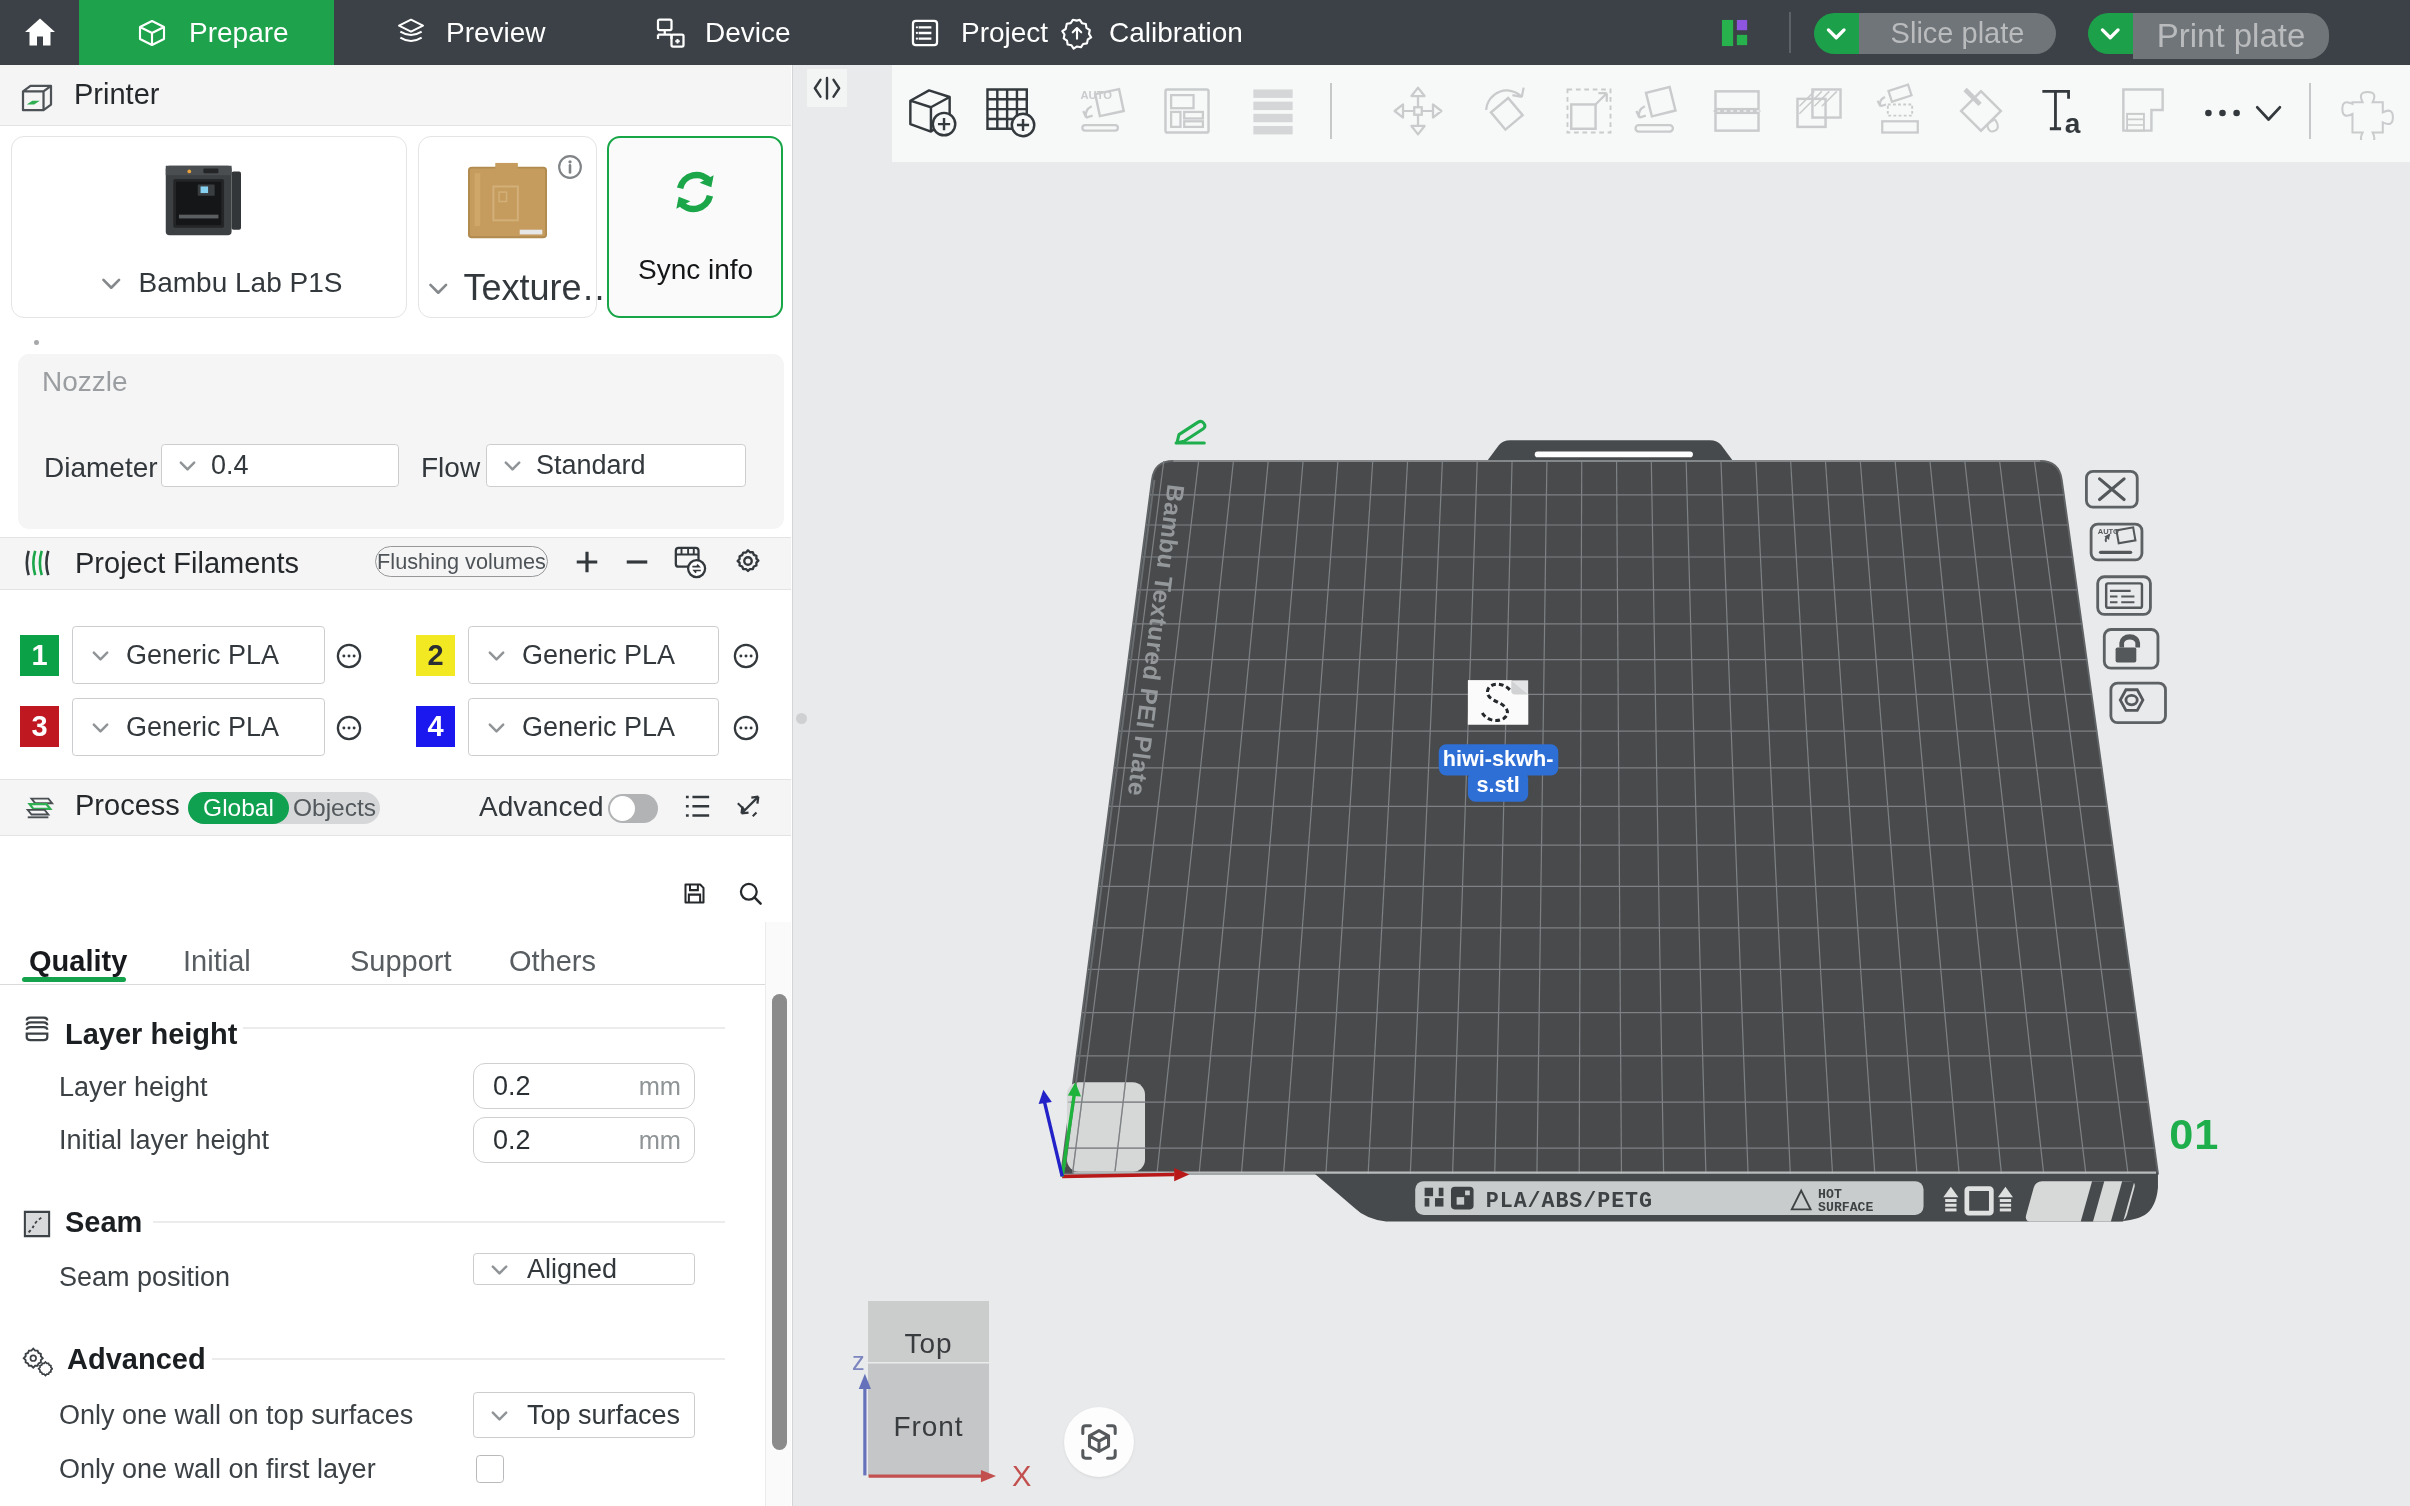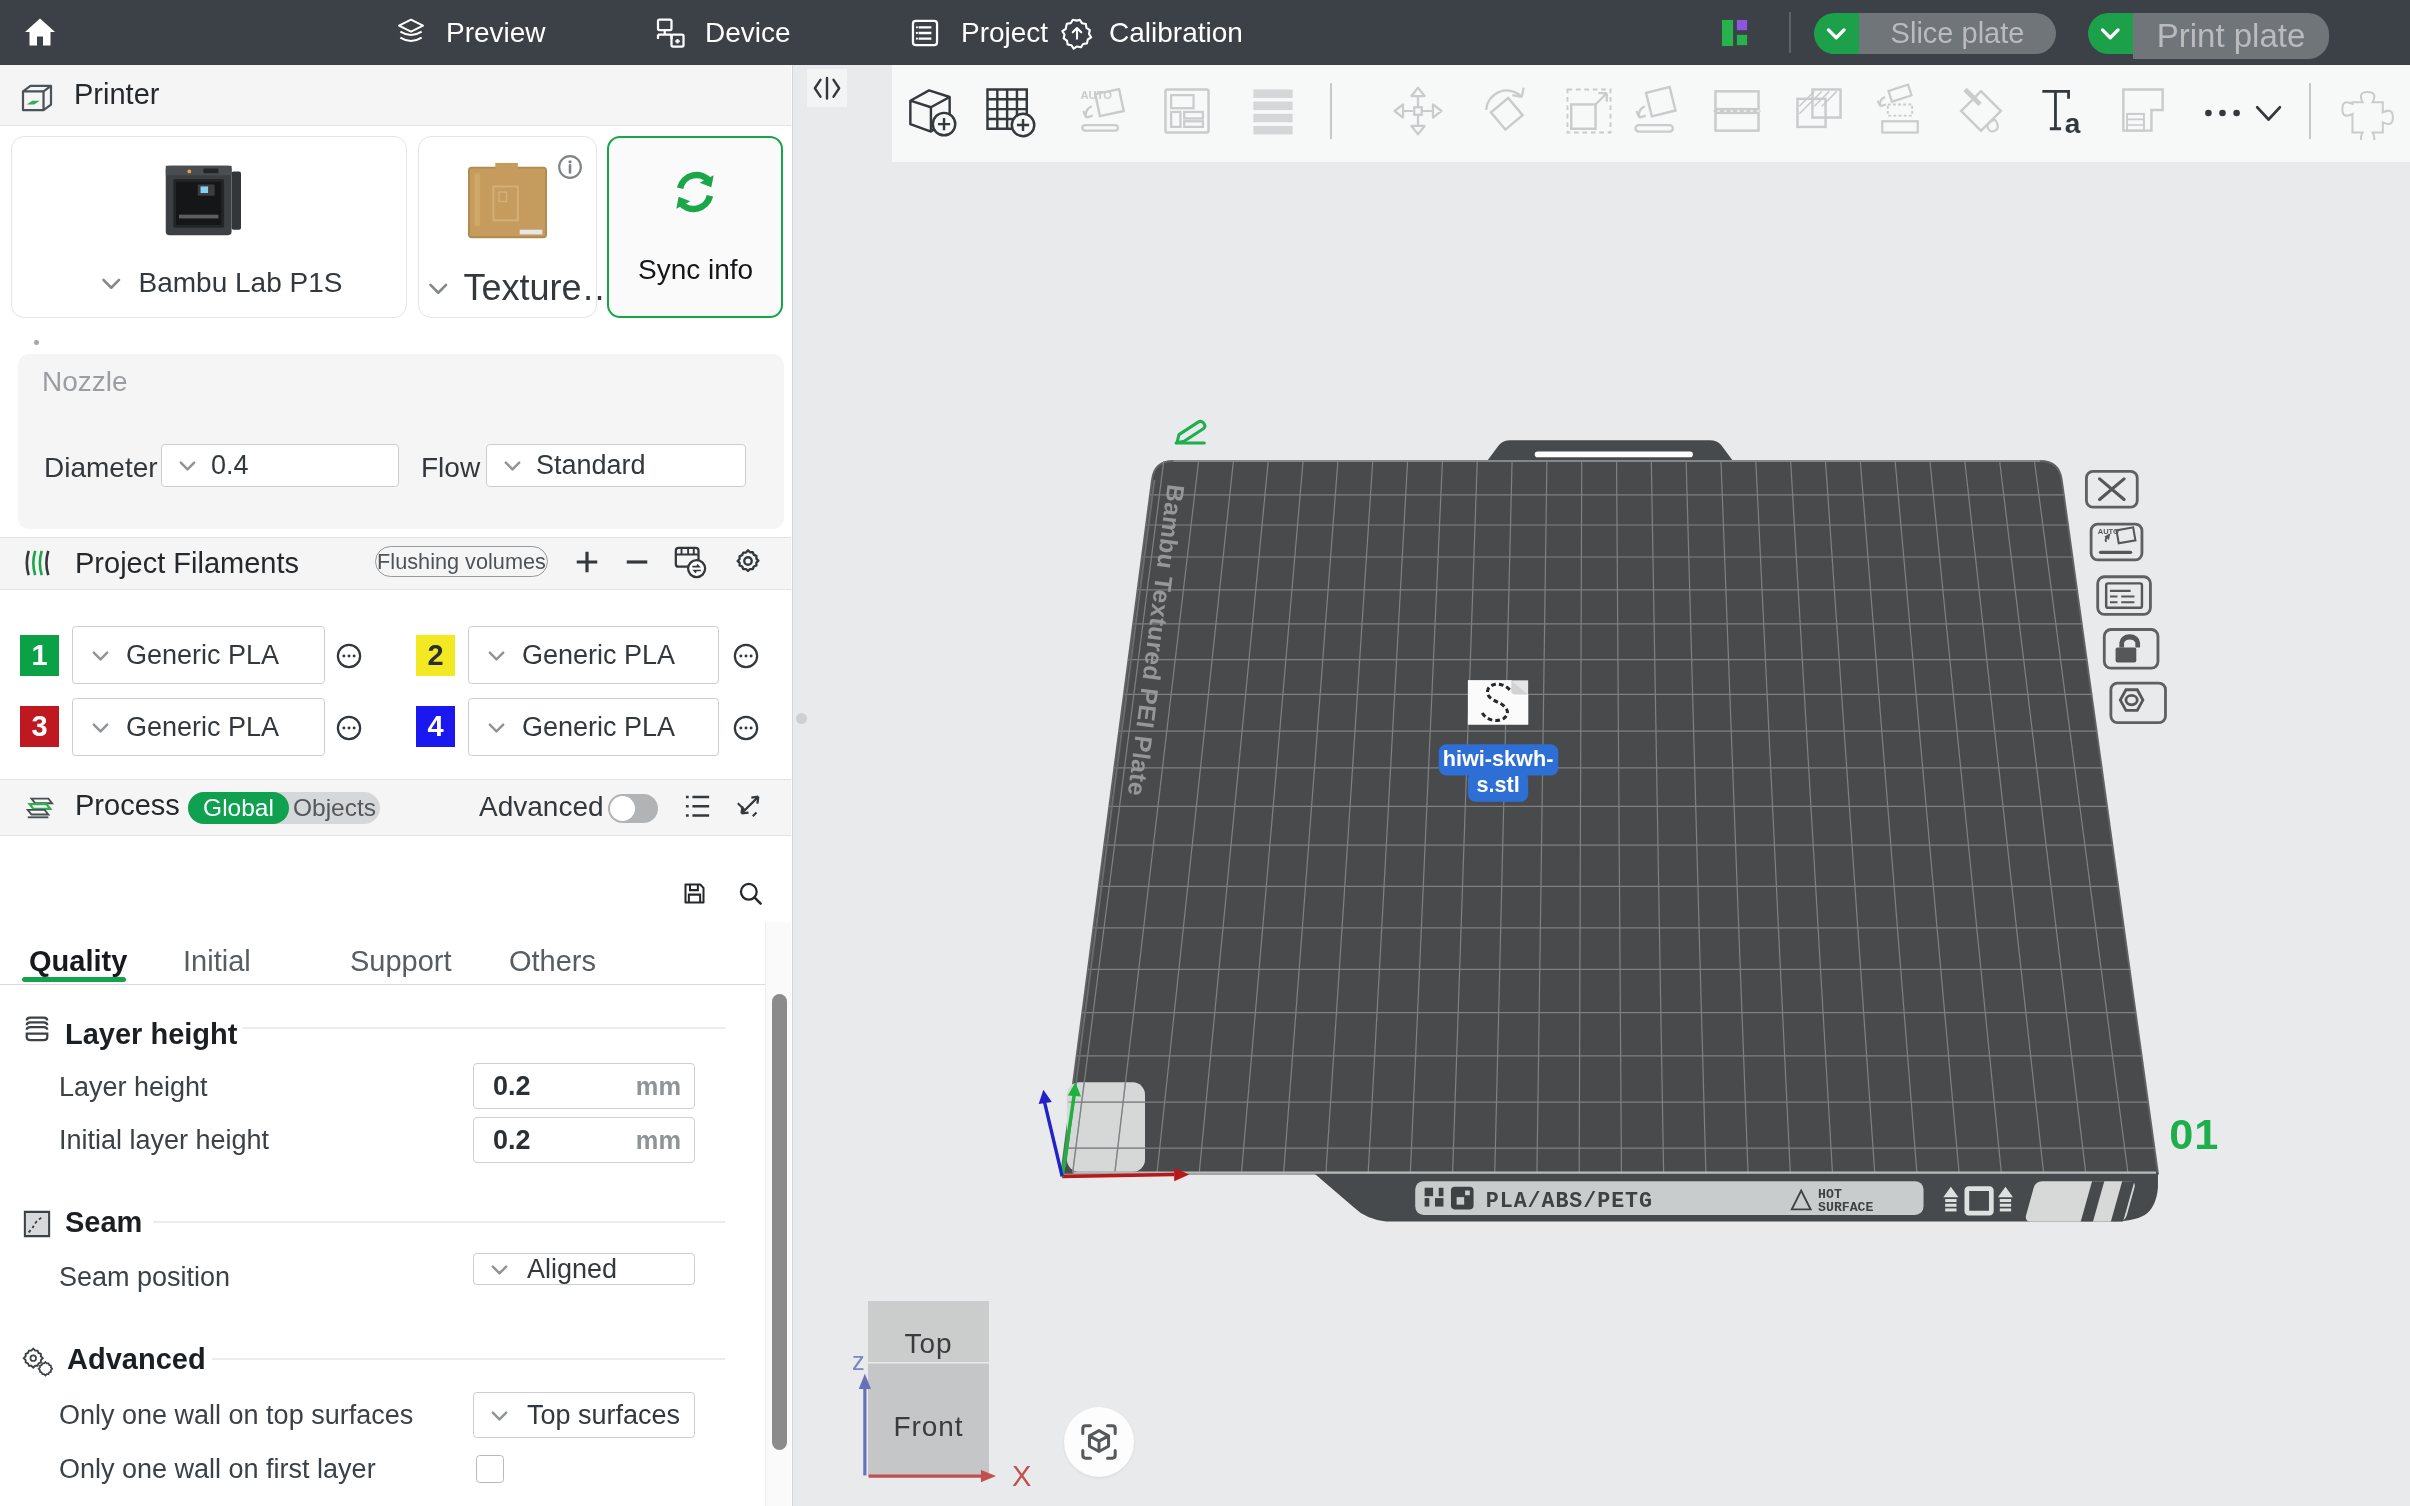--- a/index.html
+++ b/index.html
@@ -8,28 +8,32 @@
 .topbar{position:absolute;left:0;top:0;width:2411px;height:65px;background:#3b4146;}
 .tab{position:absolute;top:0;height:65px;display:flex;align-items:center;color:#fff;font-size:28px;white-space:nowrap;}
 .greentab{background:#1ea24b;}
 .sidebar{position:absolute;left:0;top:65px;width:793px;height:1442px;background:#ffffff;border-right:1.9px solid #d4d5d6;}
 .sechead{position:absolute;left:0;background:#f5f5f6;border-top:0.9px solid #e2e3e4;border-bottom:0.9px solid #e2e3e4;width:791px;}
 .card{position:absolute;background:#fff;border:1.9px solid #e4e4e4;border-radius:13px;}
 .sel{position:absolute;background:#fff;border:1.5px solid #cccdce;border-radius:3.8px;display:flex;align-items:center;color:#33383c;}
 .chev{width:21px;height:21px;flex:0 0 auto;}
 .lbl{position:absolute;color:#3c4145;font-size:27px;}
 svg{display:block;}
-.ibox{position:absolute;background:#fff;border:1.5px solid #cfd0d1;border-radius:4px;color:#2b3034;font-size:27px;display:flex;align-items:center;justify-content:space-between;padding:0 13px 0 19px;font-weight:bold;}
+.ibox{position:absolute;background:#fff;border:1.5px solid #cfd0d1;border-radius:12px;color:#2b3034;font-size:27px;display:flex;align-items:center;justify-content:space-between;padding:0 13px 0 19px;}
 .unit{color:#8f9497;font-size:25.4px;}
 </style></head><body>
 
 <div class="topbar">
  <svg class="abs" style="left:21.7px;top:14px" width="36" height="36" viewBox="0 0 24 24">
    <path d="M12 3 L22 12 L19 12 L19 21 L14 21 L14 15 L10 15 L10 21 L5 21 L5 12 L2 12 Z" fill="#ffffff"></path>
  </svg>
+ <div class="tab greentab" style="left:79px;width:255px;padding-left:57px">
+   <svg width="32" height="32" viewBox="0 0 24 24" style="margin-right:21px">
+     <path d="M12 3 L21 7.5 L21 16.5 L12 21 L3 16.5 L3 7.5 Z M3 7.5 L12 12 L21 7.5 M12 12 L12 21" fill="none" stroke="#fff" stroke-width="1.6" stroke-linejoin="round"></path>
+   </svg>Prepare</div>
  <div class="tab" style="left:395px">
    <svg width="32" height="32" viewBox="0 0 24 24" style="margin-right:19px">
      <path d="M12 2 L21 6.5 L12 11 L3 6.5 Z" fill="none" stroke="#fff" stroke-width="1.5" stroke-linejoin="round"></path>
      <path d="M4 11 q8 5 16 0 M4 15.5 q8 5 16 0" fill="none" stroke="#fff" stroke-width="1.5"></path>
    </svg>Preview</div>
  <div class="tab" style="left:652px">
    <svg width="36" height="36" viewBox="0 0 24 24" style="margin-right:17px">
      <rect x="4" y="3" width="9" height="7" rx="1" fill="none" stroke="#fff" stroke-width="1.5"></rect>
      <path d="M8.5 10 L8.5 13 M4 13 L13 13 M4 13 L4 16 M13 13 L13 16" stroke="#fff" stroke-width="1.5" fill="none"></path>
      <rect x="13" y="13" width="8" height="8" rx="1" fill="none" stroke="#fff" stroke-width="1.5"></rect>

